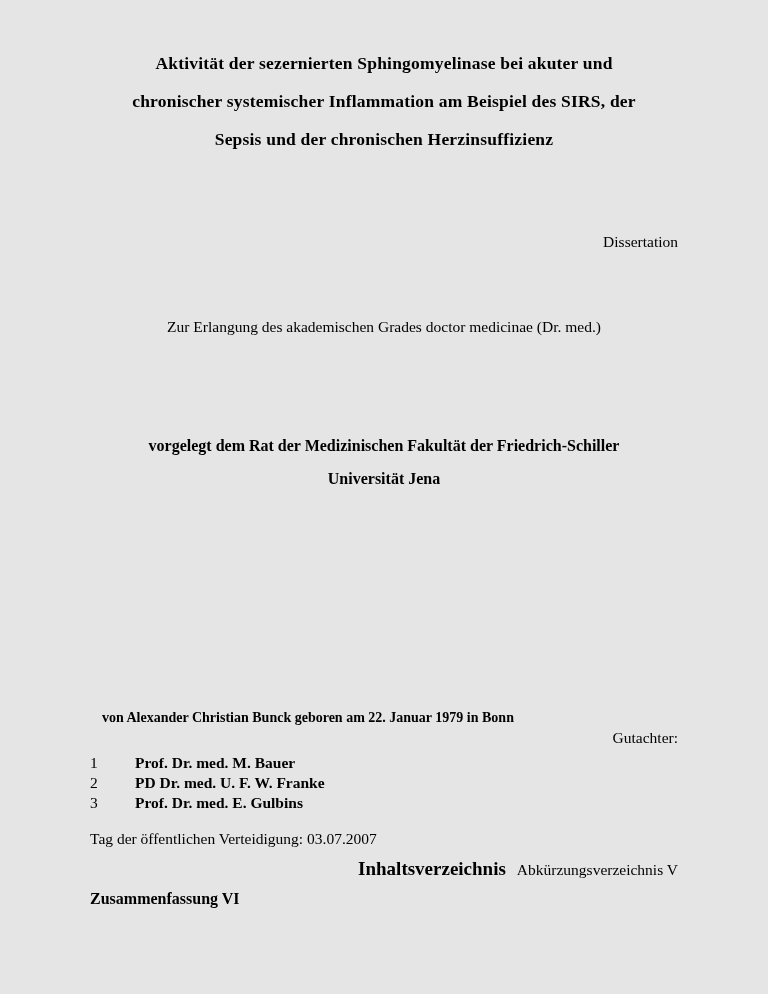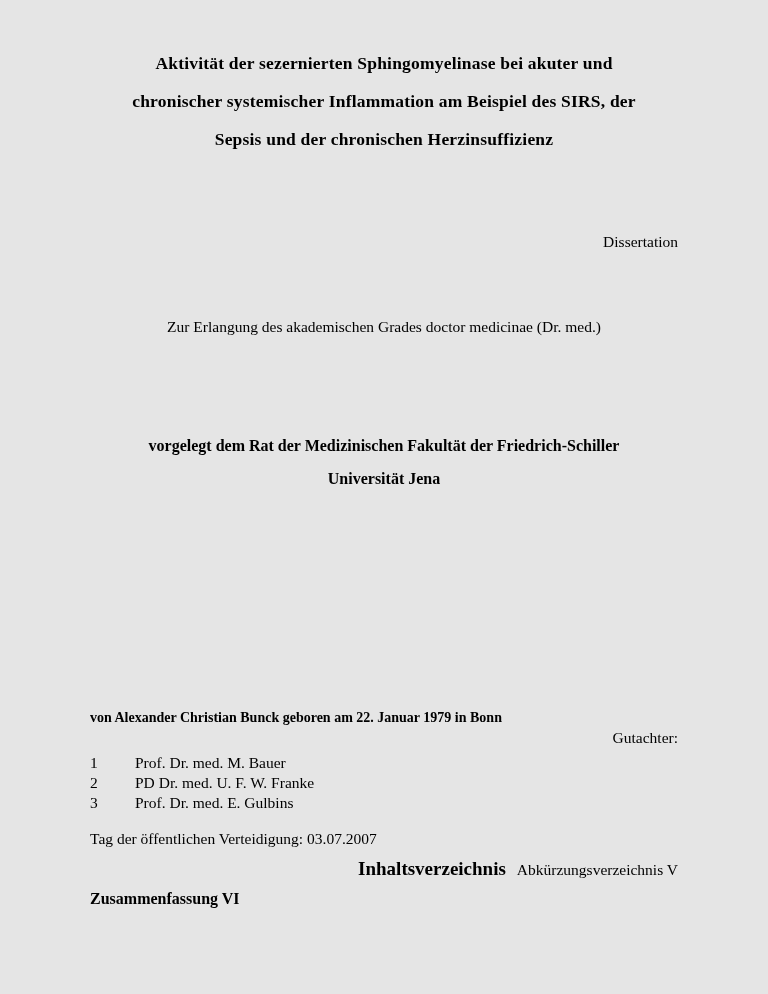--- a/index.html
+++ b/index.html
@@ -44,35 +44,36 @@
     font-weight: bold;
     font-size: 16px;
     line-height: 33px;
   }
   .author-line {
     top: 709px;
     text-align: left;
     font-weight: bold;
     font-size: 14px;
     line-height: 18px;
+    margin-left: 12px;
   }
   .reviewers-label {
     top: 727px;
     text-align: right;
     font-size: 15.5px;
     line-height: 21px;
   }
   .reviewers {
     top: 753px;
     font-size: 15.5px;
     line-height: 20px;
   }
   .rev-row { display: flex; }
   .rev-num { width: 45px; flex: 0 0 45px; }
-  .rev-name { flex: 1; }
+  .rev-name { flex: 1; font-weight: bold; }
   .defense-line {
     top: 828px;
     text-align: left;
     font-size: 15.5px;
     line-height: 22px;
   }
   .toc-line {
     top: 856px;
     text-align: right;
     line-height: 26px;

